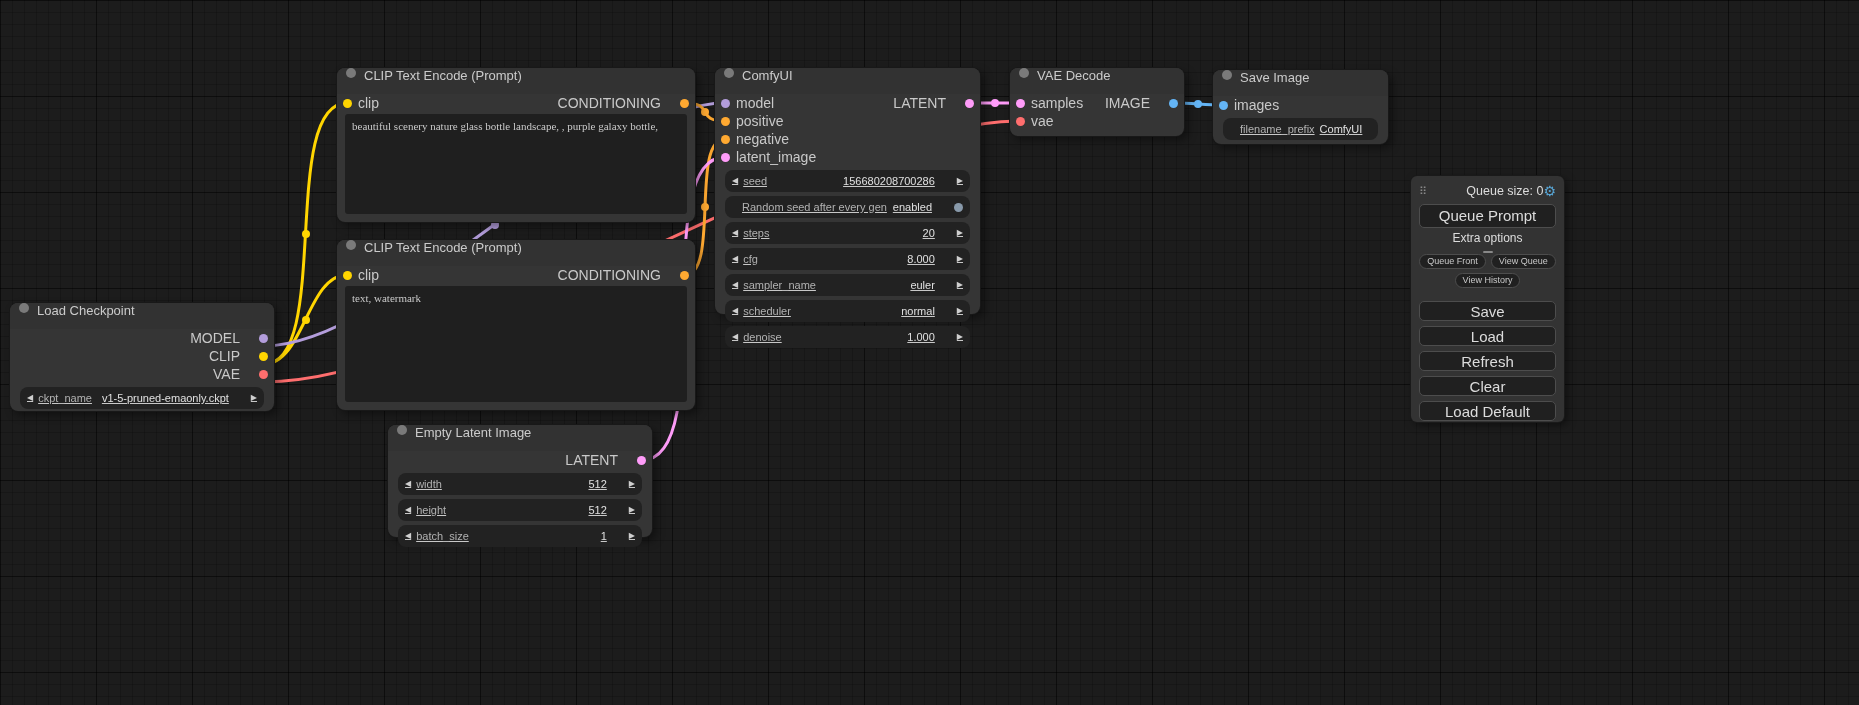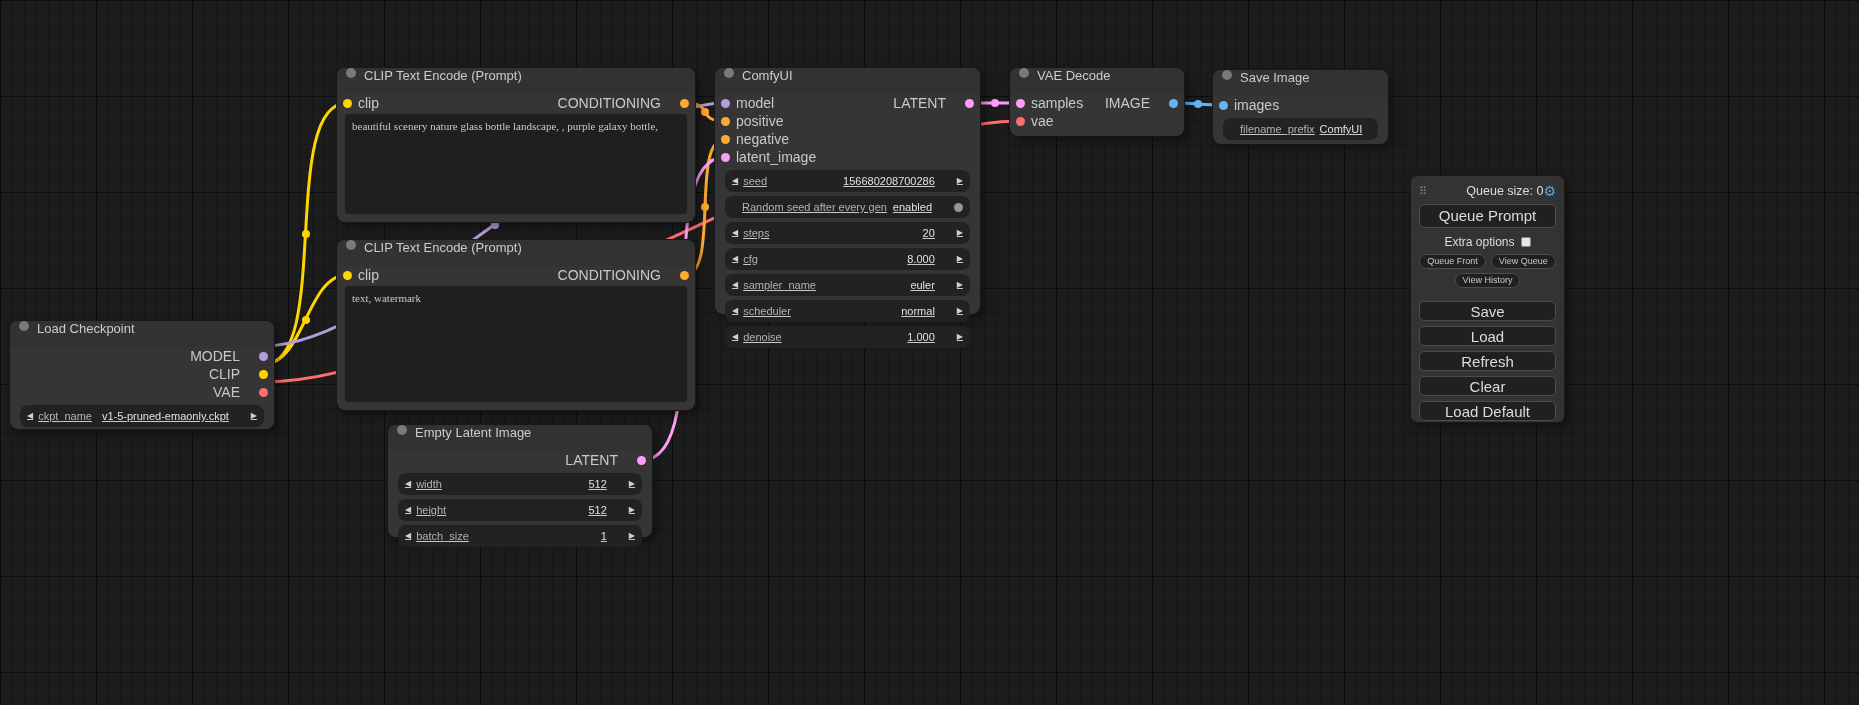--- a/index.html
+++ b/index.html
@@ -56,21 +56,21 @@
   .drag-handle{color:#8a8a8a;font-size:11px;cursor:move;}
   .qsize{flex:1;text-align:right;font-size:12.5px;color:#ddd;}
   .gear{font-size:14px;line-height:14px;color:#58A6D6;cursor:pointer;}
   .btn{
     display:block;width:100%;box-sizing:border-box;background:#202020;color:#dcdcdc;
     border:1px solid #4d4d4d;border-radius:5px;text-align:center;cursor:pointer;
     font-family:"Liberation Sans",sans-serif;
   }
   .btn-big{height:24px;line-height:22px;font-size:15px;margin-bottom:7px;}
   .btn-act{height:20px;line-height:20px;font-size:15px;margin-bottom:5px;}
-  .extra-row{display:flex;align-items:center;justify-content:center;gap:6px;height:14px;margin-bottom:5px;font-size:12px;}
+  .extra-row{display:flex;align-items:center;justify-content:center;gap:6px;height:14px;margin-bottom:5px;font-size:12px;flex-direction:column;}
   .checkbox{width:10px;height:10px;background:#e6e6e6;border:1px solid #888;border-radius:2px;box-sizing:border-box;}
   .small-row{display:flex;justify-content:center;gap:5px;margin-bottom:4px;}
   .btn-small{
     background:#202020;color:#c9c9c9;border:1px solid #4d4d4d;border-radius:8px;
     font-size:9px;line-height:11px;padding:1px 7px;cursor:pointer;white-space:nowrap;
   }
   .gap{height:9px;}
 </style>
 </head>
 <body>
@@ -89,21 +89,21 @@
   <circle cx="306" cy="320" r="4" fill="#FFD500"></circle>
   <circle cx="495" cy="225" r="4" fill="#B39DDB"></circle>
   <circle cx="642" cy="252" r="4" fill="#FF6E6E"></circle>
   <circle cx="705" cy="112" r="4" fill="#FFA931"></circle>
   <circle cx="705" cy="207" r="4" fill="#FFA931"></circle>
   <circle cx="684" cy="309" r="4" fill="#FF9CF9"></circle>
   <circle cx="995" cy="103" r="4" fill="#FF9CF9"></circle>
   <circle cx="1198" cy="104" r="4" fill="#64B5F6"></circle>
 </svg>
 
-<div class="node" style="left:10px;top:321px;width:264px;height:108px">
+<div class="node" style="left:10px;top:303px;width:264px;height:108px">
   <div class="node-title">
     <span class="tdot"></span>
     <span>Load Checkpoint</span>
   </div>
   <div class="node-body">
     <div class="srow">
         <div class="sout">
       <span>MODEL</span>
       <span class="pdot c-model"></span>
     </div>

